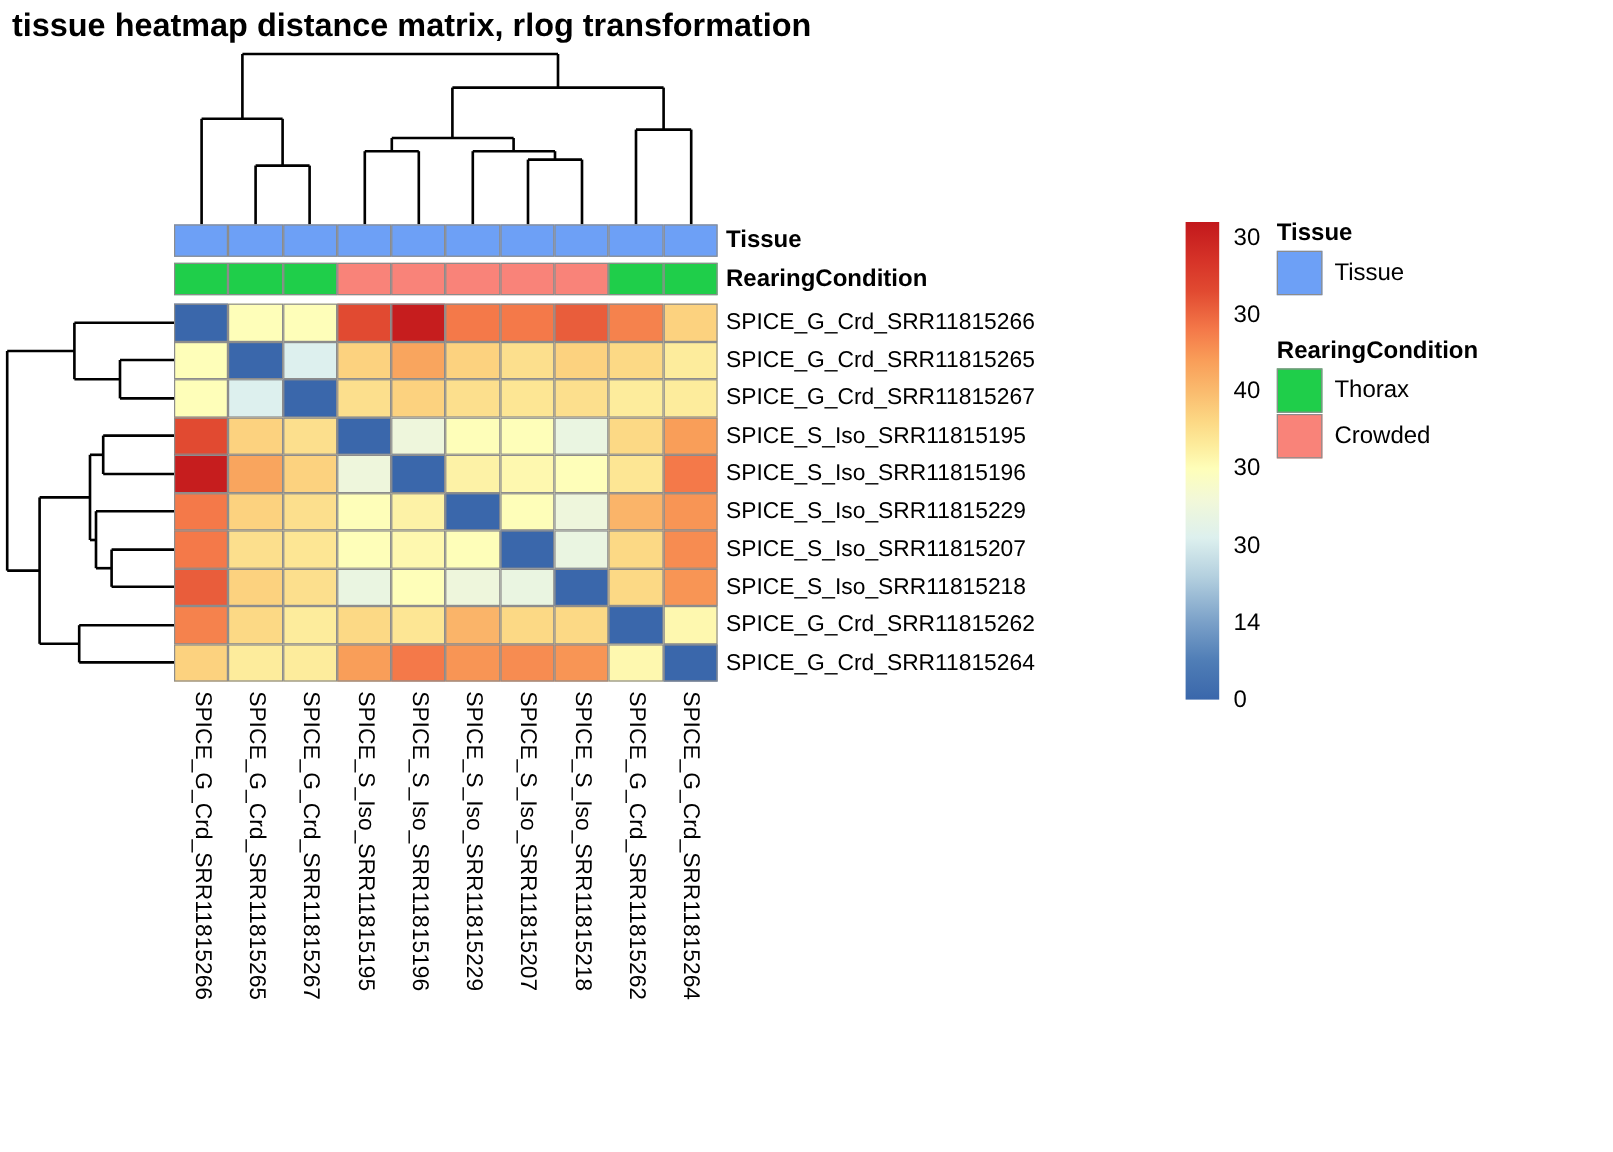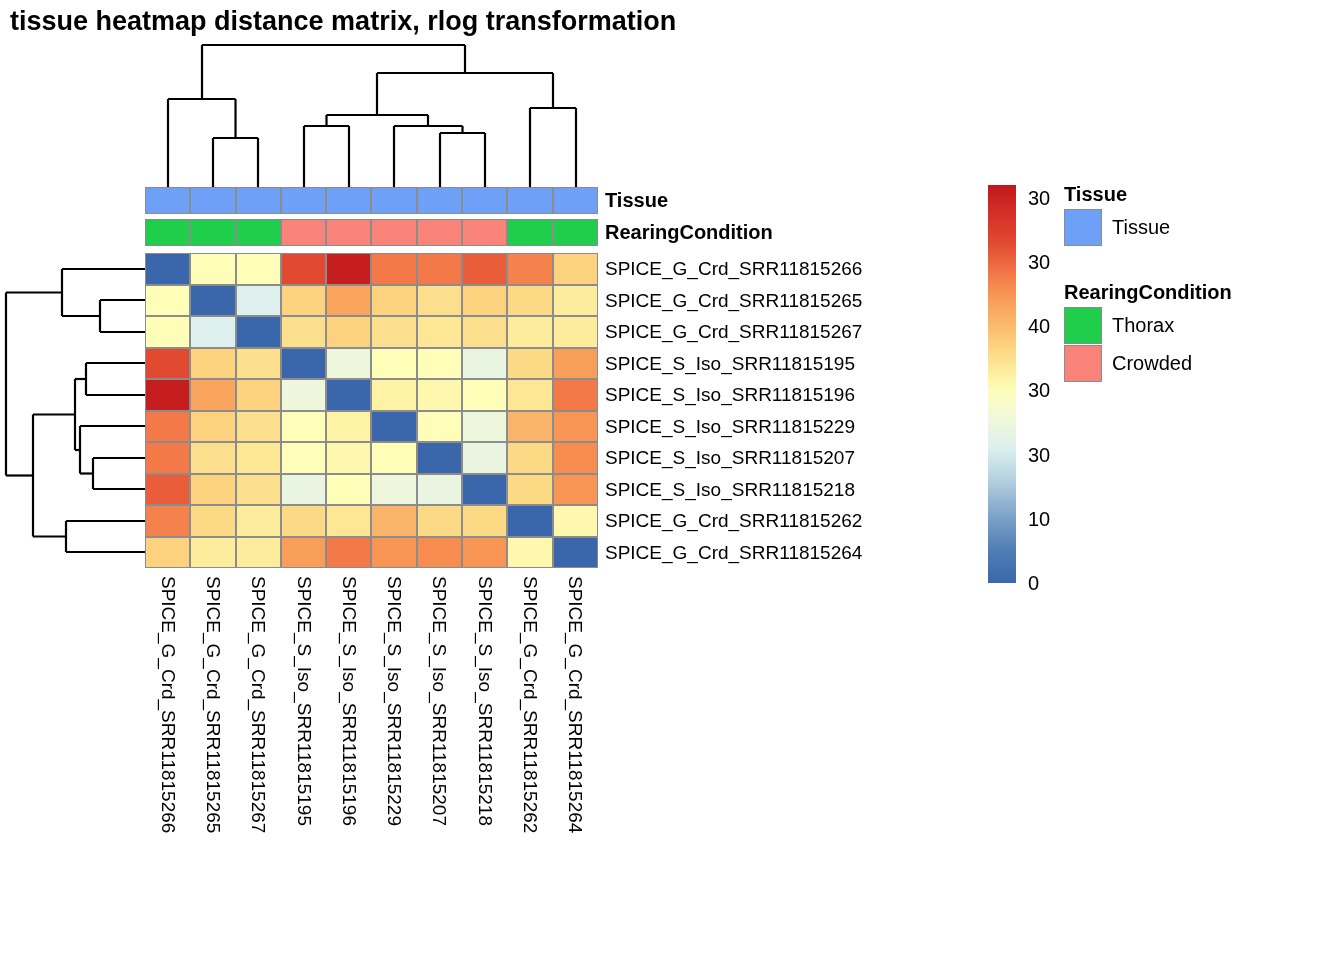--- a/index.html
+++ b/index.html
@@ -281,21 +281,21 @@
     <div class="col-label" style="left: 586.35px; top: 576px;">SPICE_G_Crd_SRR11815264</div>
   </div>
 
 <div id="colorbar" style="background: linear-gradient(rgb(194, 24, 28) 0%, rgb(214, 51, 40) 8.06%, rgb(225, 74, 49) 14.52%, rgb(244, 121, 73) 22.58%, rgb(249, 158, 89) 29.03%, rgb(250, 187, 110) 35.48%, rgb(252, 217, 133) 41.94%, rgb(253, 236, 156) 46.77%, rgb(254, 254, 185) 51.61%, rgb(242, 248, 216) 58.06%, rgb(221, 240, 238) 66.13%, rgb(180, 208, 223) 74.19%, rgb(122, 160, 200) 83.87%, rgb(79, 125, 182) 91.94%, rgb(58, 103, 171) 100%);"></div>
 <div id="colorbar-ticks">
     <div class="cb-tick" style="top: 197.839px;">30</div>
     <div class="cb-tick" style="top: 262.032px;">30</div>
     <div class="cb-tick" style="top: 326.226px;">40</div>
     <div class="cb-tick" style="top: 390.419px;">30</div>
     <div class="cb-tick" style="top: 454.613px;">30</div>
-    <div class="cb-tick" style="top: 518.806px;">10</div>
+    <div class="cb-tick" style="top: 518.806px;">14</div>
     <div class="cb-tick" style="top: 583px;">0</div>
   </div>
 
 <div id="legend-tissue-title" class="legend-title">Tissue</div>
 <div id="legend-tissue-items">
     <div class="legend-item" style="top: 209px;">
       <div class="legend-swatch" style="background: rgb(109, 160, 246);"></div>
       <div class="legend-item-label">Tissue</div>
     </div>
   </div>

